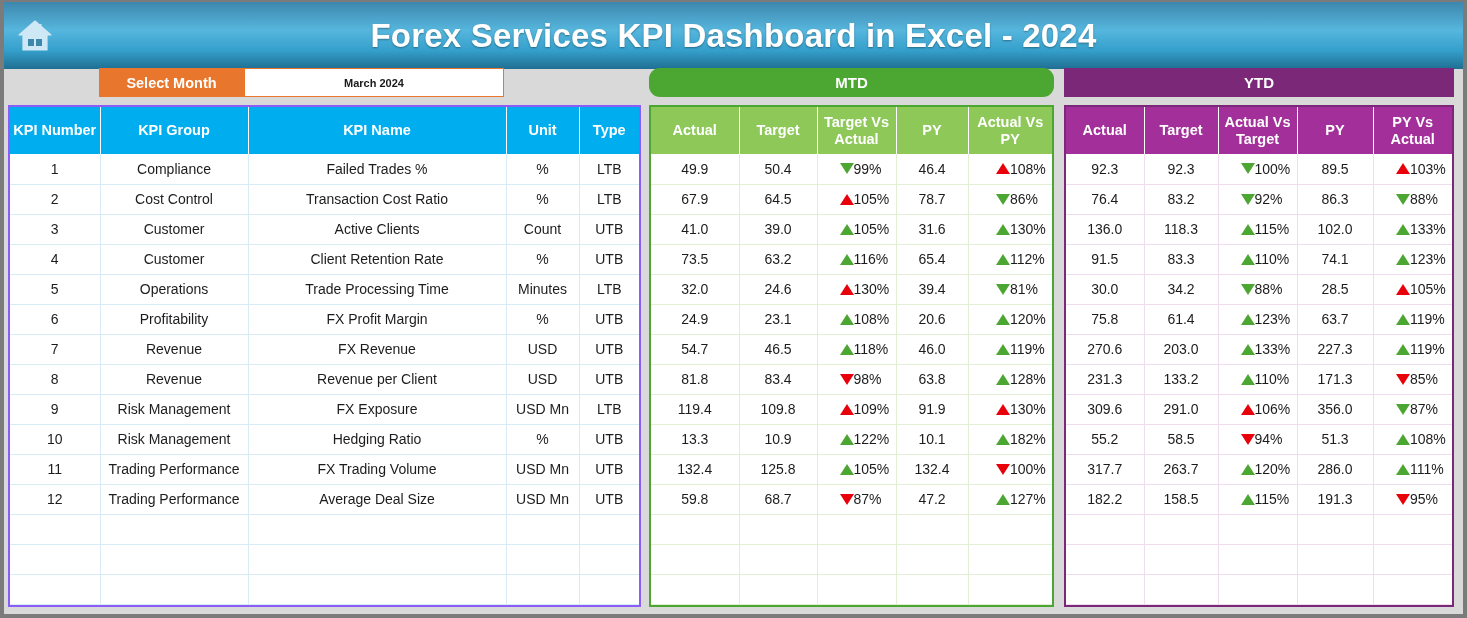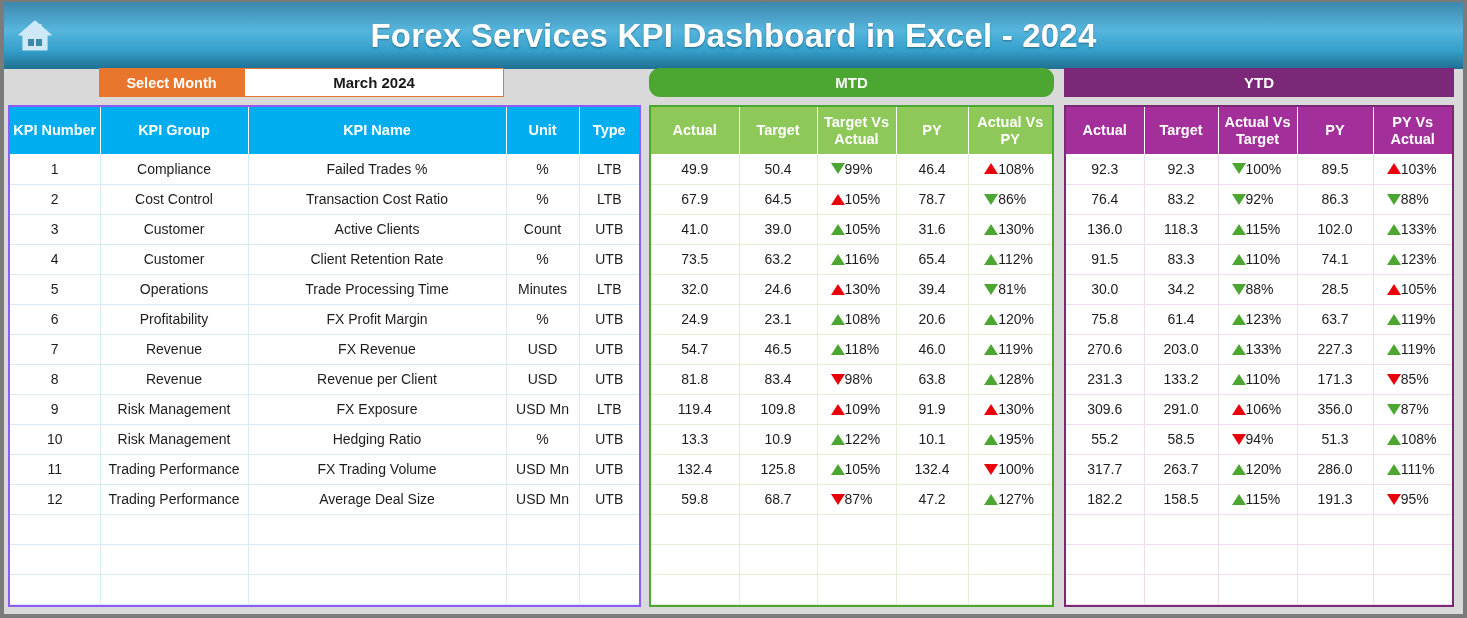--- a/index.html
+++ b/index.html
@@ -48,21 +48,21 @@
     width:145px; height:29px;
     background:#E8762C;
     color:#ffffff; font-size:14.5px; font-weight:bold;
     display:flex; align-items:center; justify-content:center;
     cursor:pointer;
   }
   #month-value {
     position:absolute; left:240px; top:11px;
     width:260px; height:29px;
     background:#ffffff; border:1px solid #E8762C;
-    color:#1a1a1a; font-size:15px; font-weight:bold;
+    color:#1a1a1a; font-size:11px; font-weight:bold;
     display:flex; align-items:center; justify-content:center;
     cursor:pointer;
   }
 
   .band {
     position:absolute; top:11px; height:29px;
     display:flex; align-items:center; justify-content:center;
     color:#ffffff; font-size:15px; font-weight:bold;
   }
   #band-mtd { left:645px; width:405px; background:#4CA732;border-radius:11px; }
@@ -99,21 +99,21 @@
   #block-mtd td:last-child { border-right:none; }
 
   
   #block-ytd th { background:#A32F9A; border-right:1px solid #ffffff; }
   #block-ytd th:last-child { border-right:none; }
   #block-ytd td { border-right:1px solid #f0dcef; border-bottom:1px solid #f0dcef; }
   #block-ytd td:last-child { border-right:none; }
 
   tr.empty-row td { height:30px; }
 
-  .cmp { display:flex; align-items:center; justify-content:center; }
+  .cmp { display:flex; align-items:center; justify-content:flex-end; }
   .cmp .pct { min-width:38px; text-align:left; }
   .tri { width:0; height:0; flex:0 0 auto; }
   .tri.up   { border-left:7px solid transparent; border-right:7px solid transparent; border-bottom:11px solid currentColor; }
   .tri.down { border-left:7px solid transparent; border-right:7px solid transparent; border-top:11px solid currentColor; }
   .g { color:#4CA732; }
   .r { color:#E8000B; }
 </style>
 </head>
 <body>
 
@@ -444,21 +444,21 @@
             <td>
               <div class="cmp">
                 <span class="tri up g"></span>
                 <span class="pct">122%</span>
               </div>
             </td>
             <td>10.1</td>
             <td>
               <div class="cmp">
                 <span class="tri up g"></span>
-                <span class="pct">195%</span>
+                <span class="pct">182%</span>
               </div>
             </td>
           </tr>
           <tr>
             <td>132.4</td>
             <td>125.8</td>
             <td>
               <div class="cmp">
                 <span class="tri up g"></span>
                 <span class="pct">105%</span>

